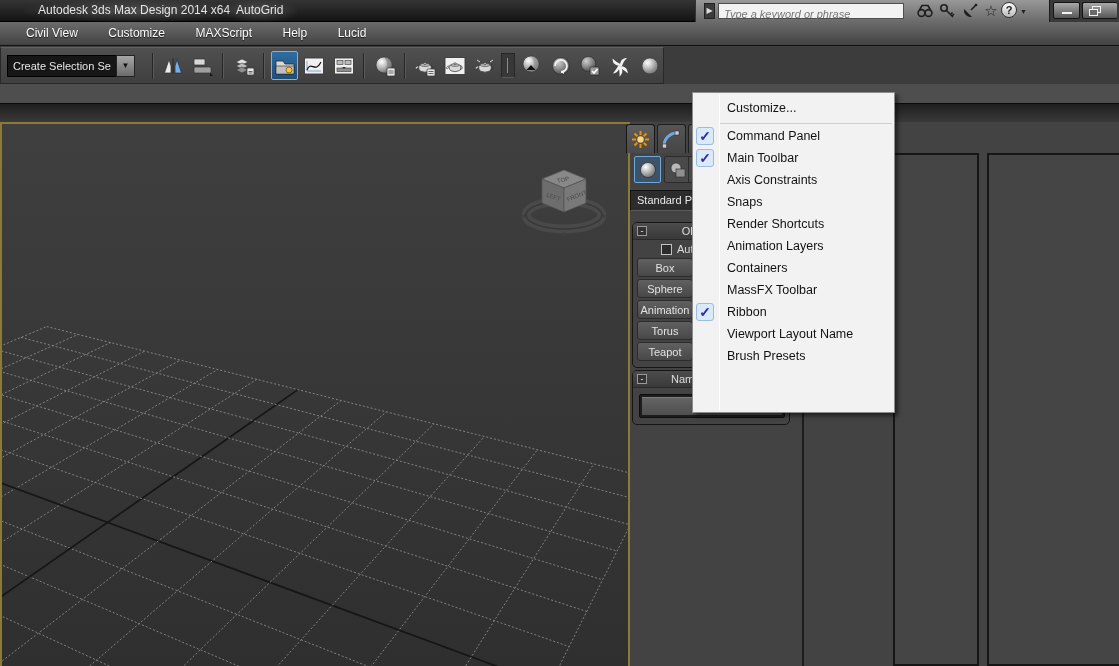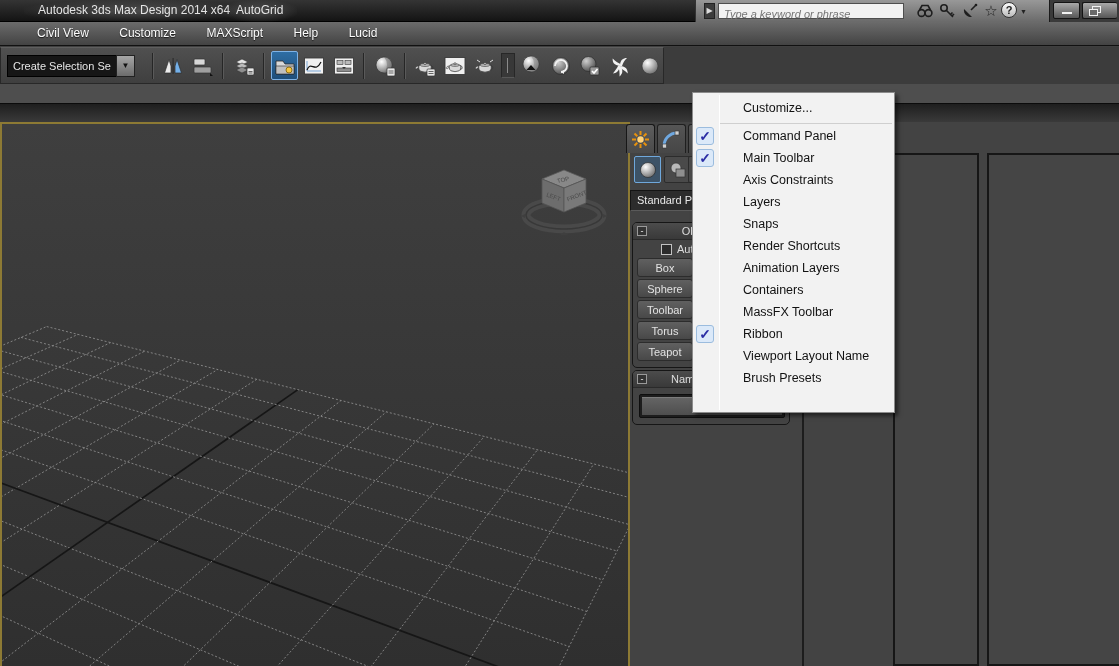--- a/index.html
+++ b/index.html
@@ -35,21 +35,21 @@
   .win-area{position:absolute;right:0;top:0;width:70px;height:22px;background:#3a3a3a;
     border-left:1px solid #1a1a1a;}
   .winbtn{position:absolute;top:2px;height:17px;width:27px;border:1px solid #141414;border-radius:2px;
     background:linear-gradient(#a9a9a9,#565656);}
   .winbtn .dash{position:absolute;left:8px;bottom:4px;width:10px;height:2px;background:#f2f2f2;}
   .winbtn .rsq1{position:absolute;left:9px;top:3px;width:9px;height:7px;border:1px solid #f2f2f2;}
   .winbtn .rsq2{position:absolute;left:6px;top:6px;width:9px;height:7px;border:1px solid #f2f2f2;background:#6a6a6a;}
 
   
   .menubar{position:absolute;left:0;top:22px;width:1119px;height:24px;
-    background:linear-gradient(#6b6b6b,#434343);border-bottom:1px solid #111;padding-left:24px;}
+    background:linear-gradient(#6b6b6b,#434343);border-bottom:1px solid #111;padding-left:13px;}
   .mb-item{display:inline-block;height:23px;line-height:23px;padding:0 13px;font-size:12px;
     color:#fdfdfd;text-shadow:0 1px 1px rgba(0,0,0,.7);}
 
   
   .toolbar{position:absolute;left:0;top:47px;width:1119px;height:37px;background:#3c3c3c;}
   .toolbar-panel{position:absolute;left:0;top:0;width:664px;height:37px;display:flex;align-items:center;
     background:linear-gradient(#505050,#3f3f3f);border:1px solid #282828;border-top-color:#5e5e5e;
     padding-left:6px;gap:3px;}
   .tsep{width:2px;height:26px;border-left:1px solid #262626;border-right:1px solid #5a5a5a;margin:0 3px;}
   .ticon{width:30px;height:29px;display:flex;align-items:center;justify-content:center;border-radius:2px;}
@@ -115,21 +115,21 @@
   .col-divider{position:absolute;left:172px;top:291px;width:2px;height:253px;background:#1d1d1d;}
   .colbox{position:absolute;top:31px;height:513px;background:#454545;border:2px solid #161616;}
   .colbox.b1{left:263px;width:86px;}
   .colbox.b2{left:357px;width:132px;border-right:none;}
 
   
   .ctxmenu{position:absolute;left:692px;top:92px;width:203px;height:321px;background:#f2f2f2;
     border:1px solid #8c8c8c;box-shadow:3px 3px 4px rgba(0,0,0,.5);padding-top:2px;z-index:60;}
   .gutterline{position:absolute;left:26px;top:2px;bottom:2px;width:1px;background:#dedede;
     border-right:1px solid #fff;}
-  .mi{position:relative;height:22px;line-height:22px;padding-left:50px;font-size:12.5px;color:#121212;
+  .mi{position:relative;height:22px;line-height:22px;padding-left:34px;font-size:12.5px;color:#121212;
     white-space:nowrap;}
   .mi.mi-top{height:27px;line-height:27px;}
   .msep{height:1px;background:#cfcfcf;margin:1px 2px 1px 27px;}
   .check{position:absolute;left:3px;top:2px;width:18px;height:18px;border-radius:3px;
     color:#2a2da5;font-size:14px;font-weight:bold;text-align:center;line-height:17px;}
   .mi.mi-top .check{top:4px;}
   .check:not(:empty){background:#dbe9f9;border:1px solid #9bbcde;}
 
   .defs-holder{position:absolute;width:0;height:0;overflow:hidden;}
 </style>
@@ -461,21 +461,21 @@
       <div class="ro-head">
         <span class="ro-minus">-</span>
         <span>Object Type</span>
       </div>
       <div class="ag-row">
         <span class="ag-check"></span>
         <span class="ag-label">AutoGrid</span>
       </div>
       <div class="obj-btn" style="top:35px">Box</div>
       <div class="obj-btn" style="top:56px">Sphere</div>
-      <div class="obj-btn" style="top:77px">Toolbar</div>
+      <div class="obj-btn" style="top:77px">Animation</div>
       <div class="obj-btn" style="top:98px">Torus</div>
       <div class="obj-btn" style="top:119px">Teapot</div>
     </div>
 
     <div class="rollout" style="top:248px;height:55px;">
       <div class="ro-head">
         <span class="ro-minus">-</span>
         <span>Name and Color</span>
       </div>
       <div class="name-fieldwrap">
@@ -502,24 +502,20 @@
     <div class="mi">
       <span class="check">✓</span>
       <span>Main Toolbar</span>
     </div>
     <div class="mi">
       <span class="check"></span>
       <span>Axis Constraints</span>
     </div>
     <div class="mi">
       <span class="check"></span>
-      <span>Layers</span>
-    </div>
-    <div class="mi">
-      <span class="check"></span>
       <span>Snaps</span>
     </div>
     <div class="mi">
       <span class="check"></span>
       <span>Render Shortcuts</span>
     </div>
     <div class="mi">
       <span class="check"></span>
       <span>Animation Layers</span>
     </div>

